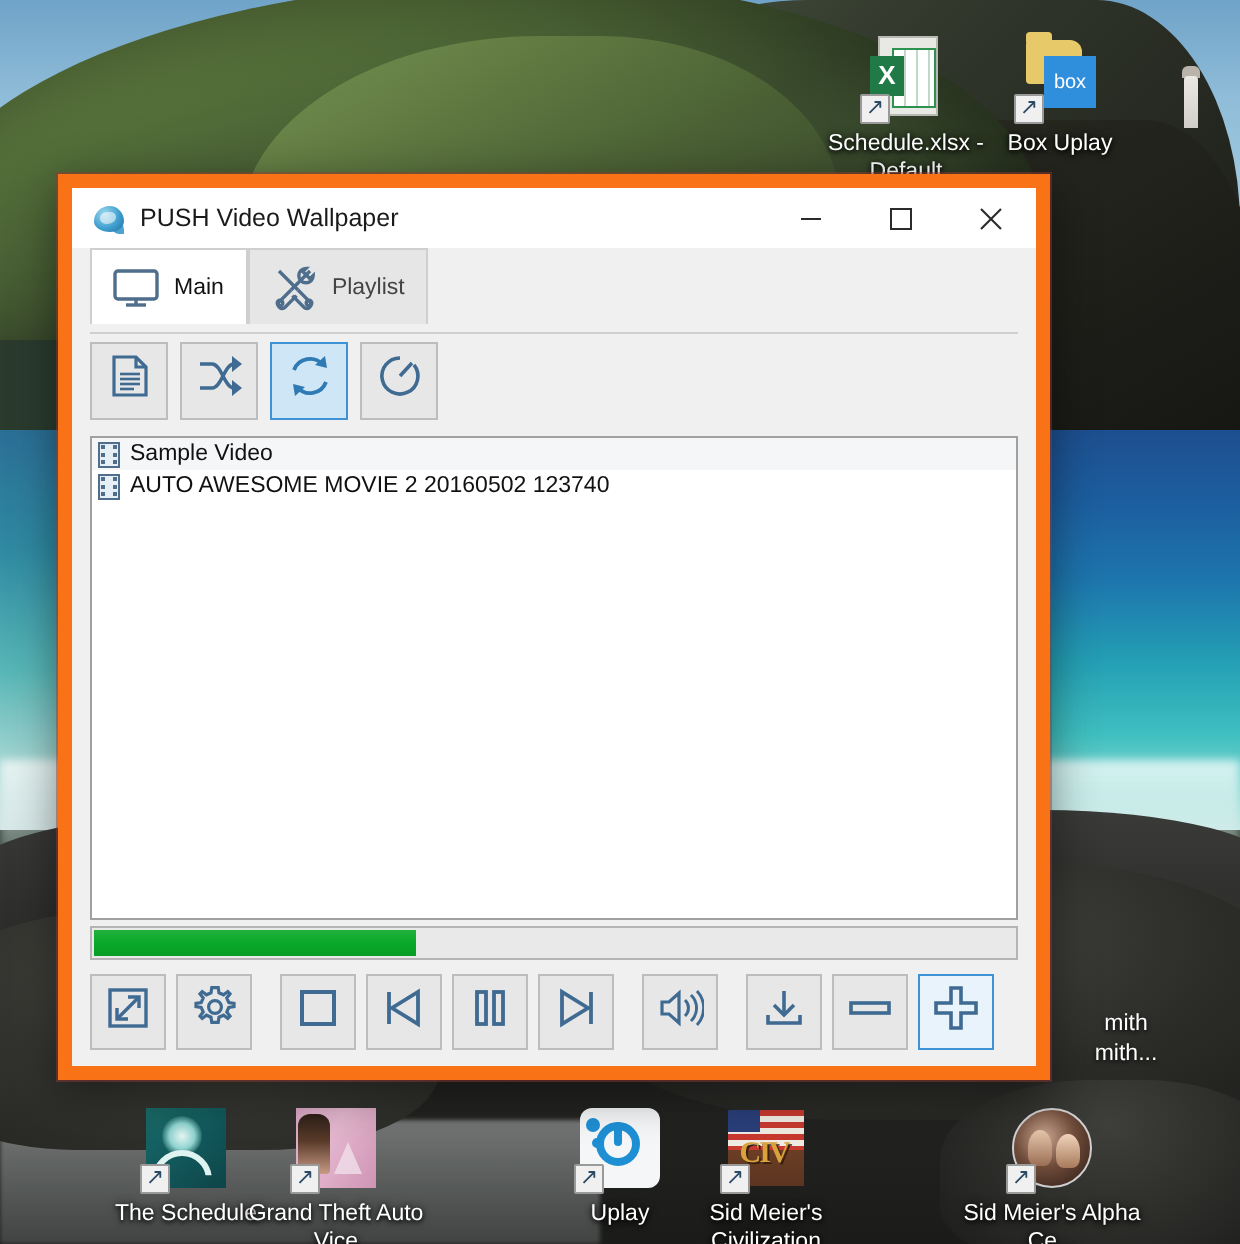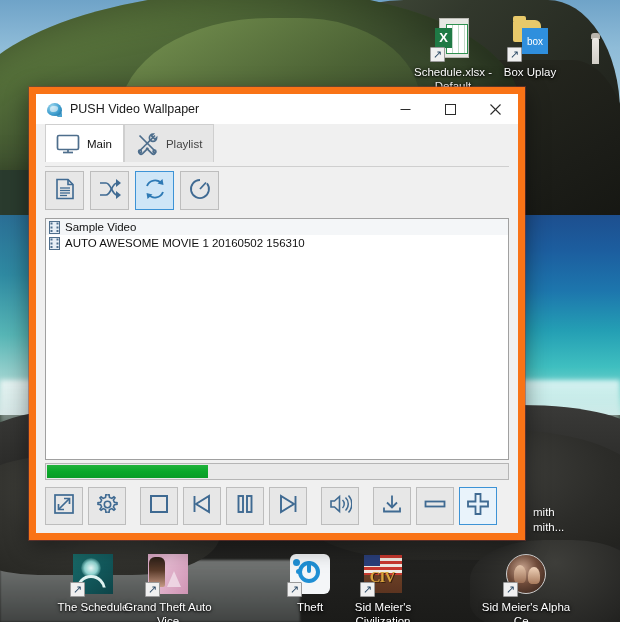--- a/index.html
+++ b/index.html
@@ -509,21 +509,21 @@
   </div>
 
   <div class="dicon" style="left:264px; top:551px;">
     <div class="glyph">
       <div class="ic-uplay"></div>
       <div class="ic-uplay-c"></div>
       <div class="ic-uplay-d1"></div>
       <div class="ic-uplay-d2"></div>
       <div class="shortcut-badge">↗</div>
     </div>
-    <span class="lbl">Theft</span>
+    <span class="lbl">Uplay</span>
   </div>
 
   <div class="dicon" style="left:337px; top:551px;">
     <div class="glyph">
       <div class="ic-civ">
         <div class="ic-civ-flag"></div>
         <div class="ic-civ-blue"></div>
         <div class="ic-civ-txt">CIV</div>
       </div>
       <div class="shortcut-badge">↗</div>
@@ -536,21 +536,21 @@
       <div class="ic-ac">
         <div class="ic-ac-f1"></div>
         <div class="ic-ac-f2"></div>
       </div>
       <div class="shortcut-badge">↗</div>
     </div>
     <span class="lbl">Sid Meier's Alpha Ce...</span>
   </div>
 
   <div style="position:absolute; left:533px; top:505px; width:60px; color:#fff; font-size:11.5px;
-              line-height:15px; text-shadow:0 1px 2px rgba(0,0,0,.9);">
+              line-height:15px; text-shadow:0 1px 2px rgba(0,0,0,.9);text-align:center;">
     <span>mith</span><br>
     <span>mith...</span>
   </div>
 
   <div id="win">
 
     <div class="titlebar">
       <div class="app-icon">
         <div class="app-icon-tail"></div>
         <div class="app-icon-globe"></div>
@@ -681,21 +681,21 @@
               <g fill="#4e6e8c">
                 <rect x="1.5" y="1.5" width="2" height="2"></rect>
                   <rect x="1.5" y="5.5" width="2" height="2"></rect>
                   <rect x="1.5" y="9" width="2" height="2"></rect>
                 <rect x="7.5" y="1.5" width="2" height="2"></rect>
                   <rect x="7.5" y="5.5" width="2" height="2"></rect>
                   <rect x="7.5" y="9" width="2" height="2"></rect>
               </g>
             </svg>
           </span>
-          <span>AUTO AWESOME MOVIE 1 20160502 156310</span>
+          <span>AUTO AWESOME MOVIE 2 20160502 123740</span>
         </div>
       </div>
 
       <div class="progress-wrap">
         <div class="progress-fill" id="pf" style="width: 35%;"></div>
       </div>
     </div>
 
     <div class="ctrlbar">
       <div class="cbtn">

